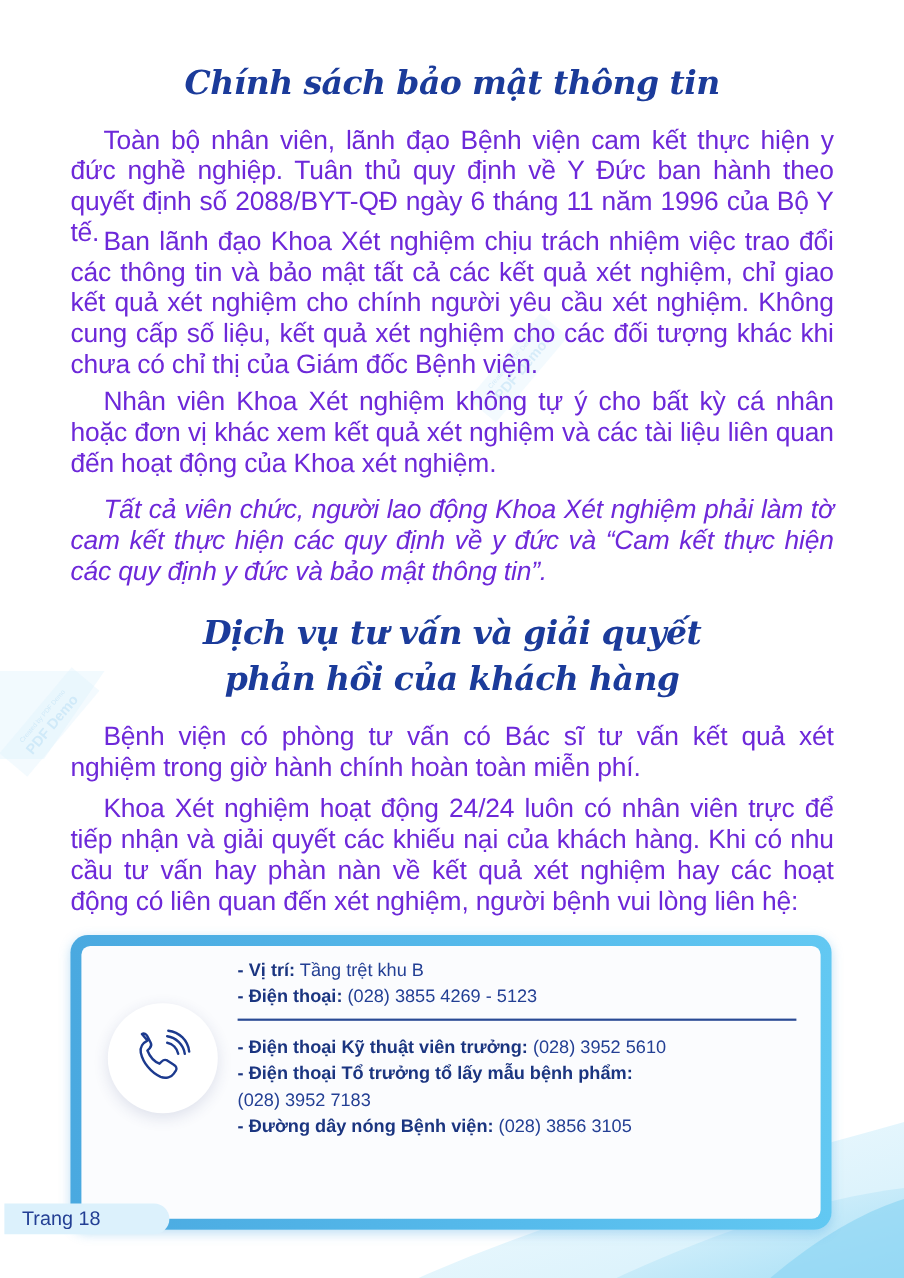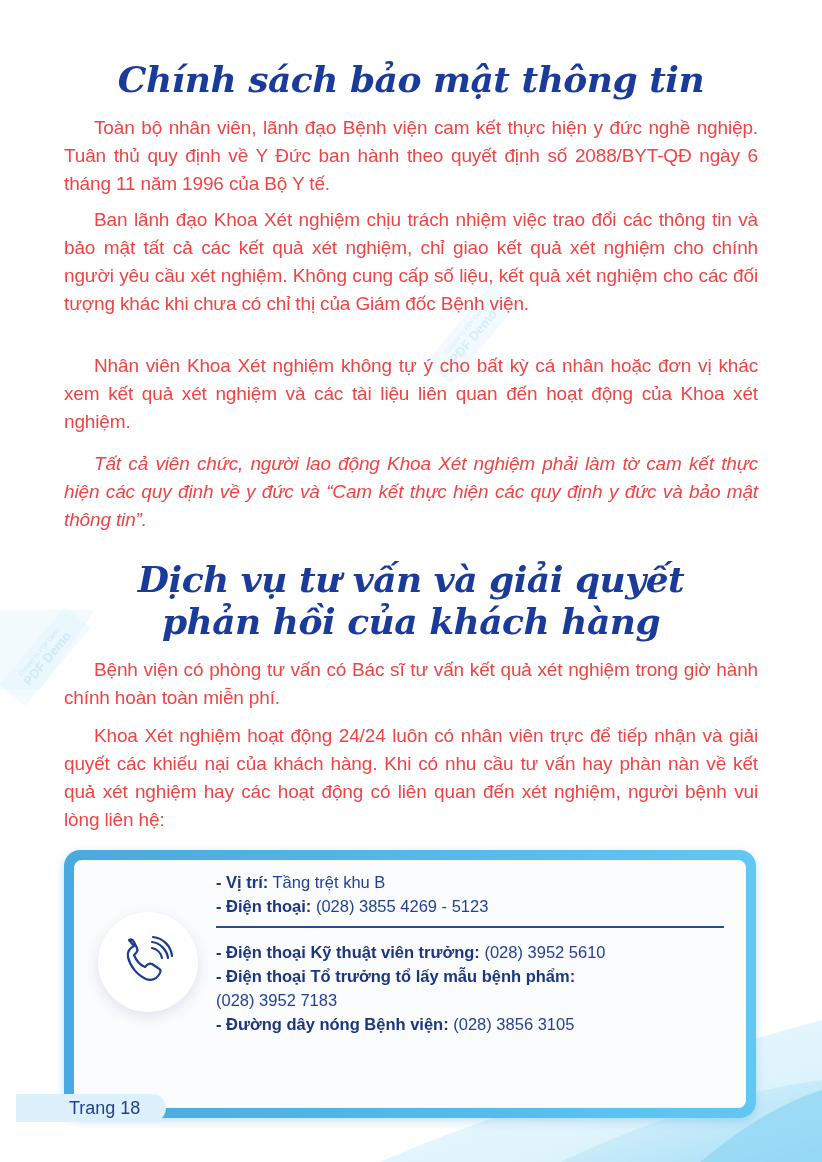--- a/index.html
+++ b/index.html
@@ -31,31 +31,31 @@
     .watermark .small { font-size: 6px; font-weight: normal; display: block; }
 
     .section-title {
       position: absolute;
       left: 0; right: 0;
       text-align: center;
       font-family: "DejaVu Serif", "Liberation Serif", serif;
       font-style: italic;
       font-weight: bold;
       color: #1b3b9a;
-      font-size: 36px;
+      font-size: 30px;
       letter-spacing: -0.5px;
     }
 
     .para {
       position: absolute;
       left: 64px;
       width: 694px;
-      font-size: 19px;
+      font-size: 24px;
       line-height: 28px;
-      color: #ef4444;
+      color: #6d28d9;
       text-align: justify;
       text-indent: 30px;
       letter-spacing: -0.15px;
     }
 
     .contact-box {
       position: absolute;
       left: 64px; top: 850px;
       width: 692px; height: 268px;
       border-radius: 16px;
@@ -87,28 +87,28 @@
     .contact-lines .row { white-space: nowrap; }
     .contact-lines b { font-weight: bold; color: #1b3580; }
     .divider {
       height: 2px;
       background: #2a4a95;
       margin: 8px 0 12px 0;
     }
 
     .page-tag {
       position: absolute;
-      left: 16px; top: 1094px;
+      left: 4px; top: 1094px;
       width: 150px; height: 28px;
       background: #dcf1fc;
       border-radius: 0 14px 14px 0;
       font-size: 18px;
       line-height: 28px;
       color: #233f94;
-      padding-left: 53px;
+      padding-left: 16px;
     }
   </style>
 </head>
 <body>
 
 <div class="page">
 
   <svg class="bg-waves" width="822" height="1162" viewBox="0 0 822 1162">
     <defs>
       <linearGradient id="g1" x1="0" y1="0" x2="1" y2="1">

